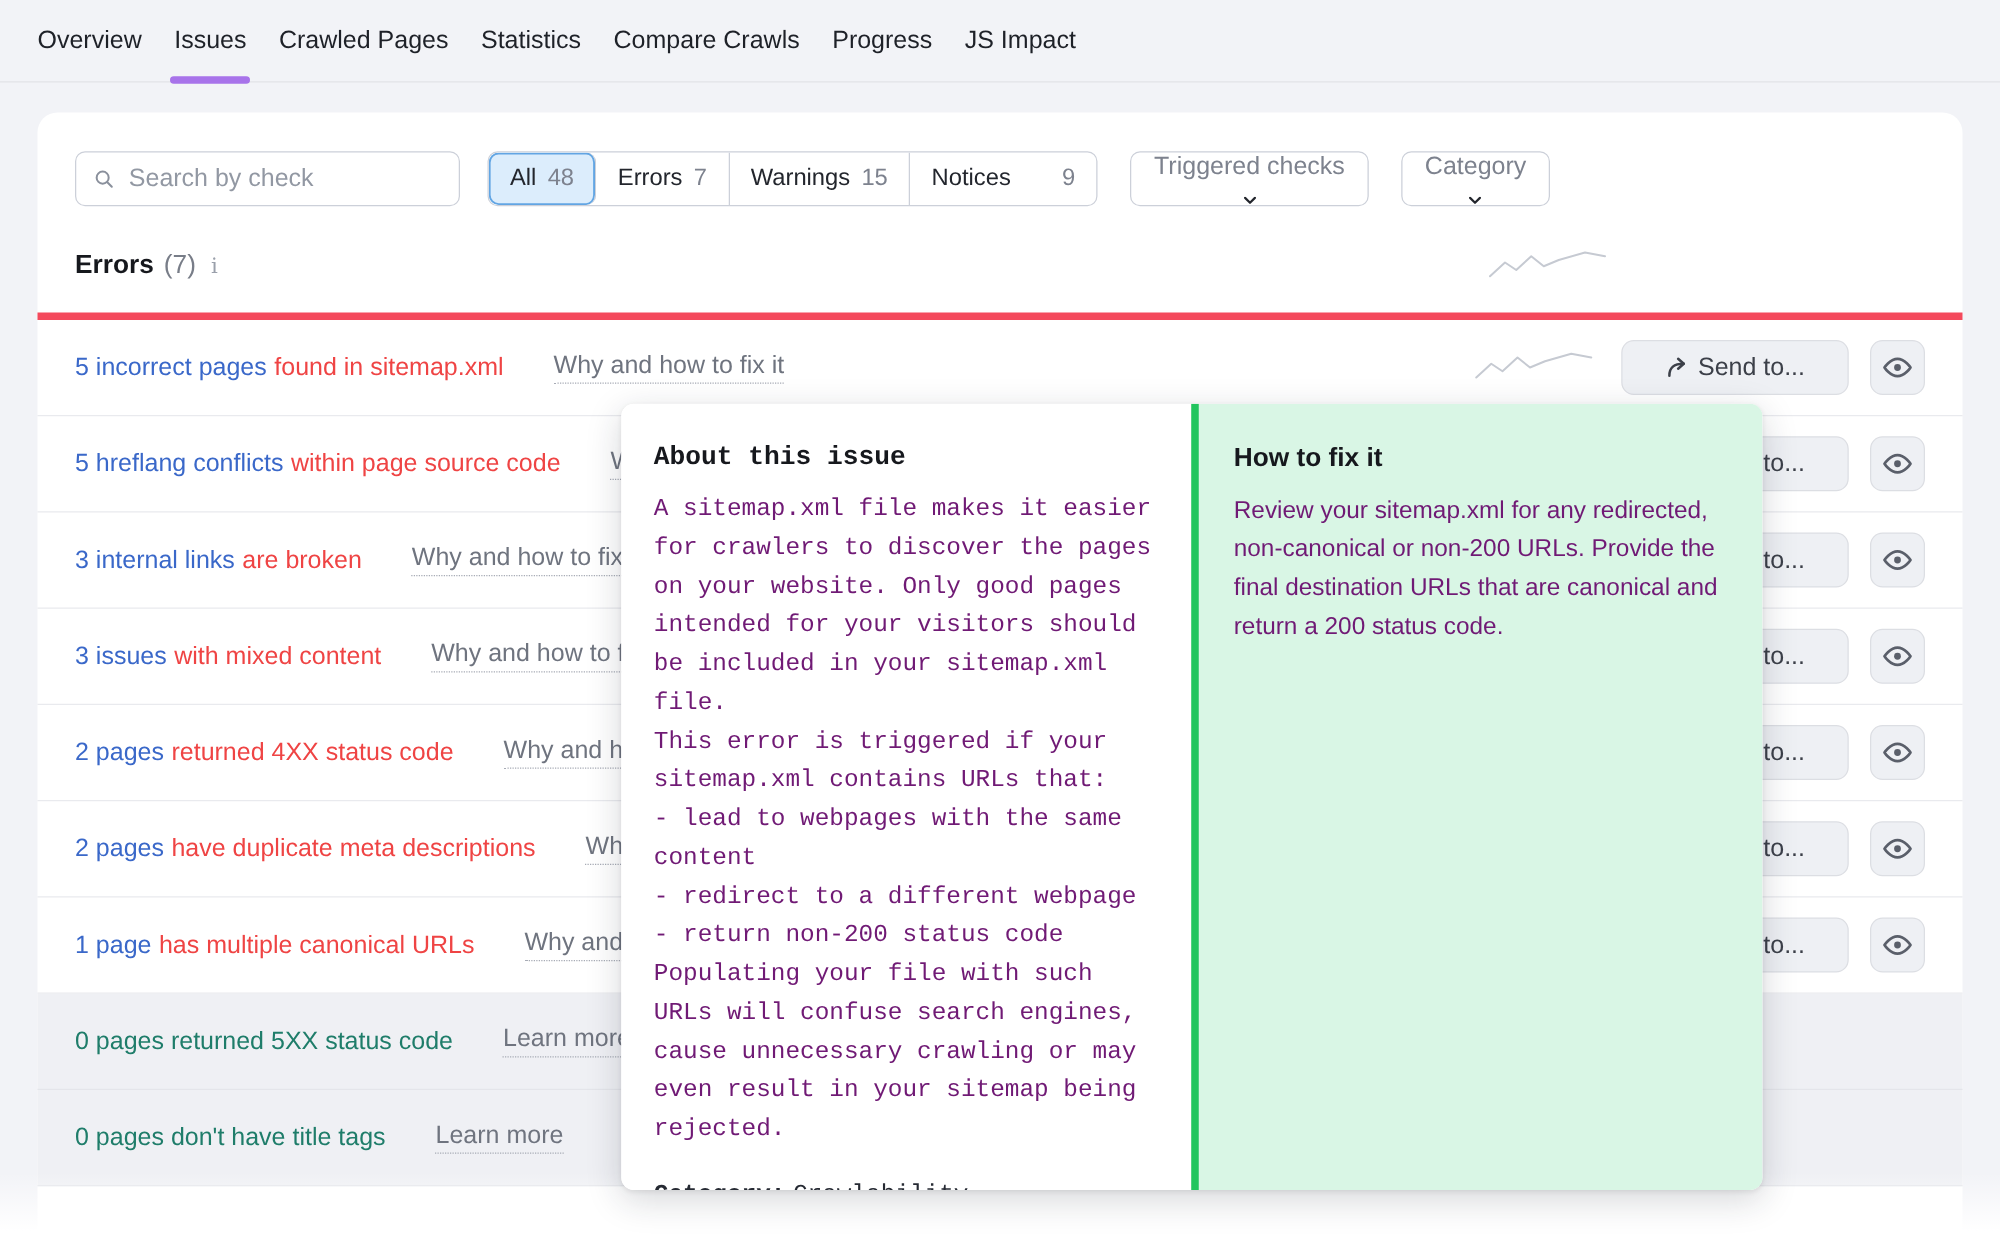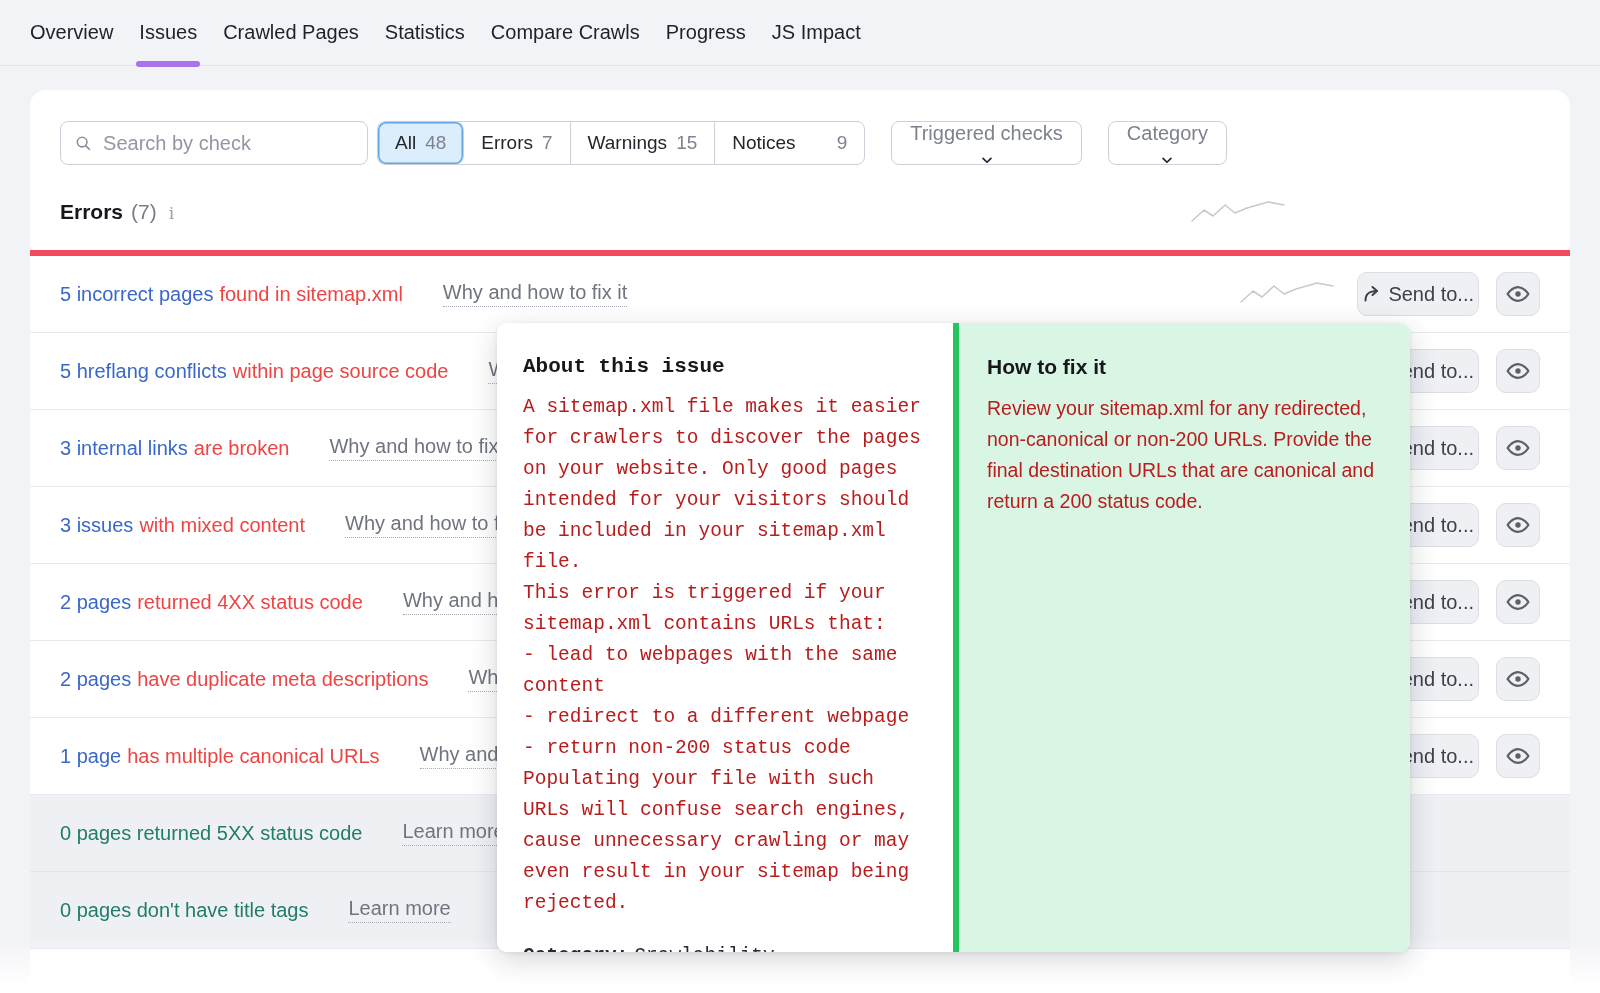--- a/index.html
+++ b/index.html
@@ -38,21 +38,21 @@
     display:flex;align-items:center;gap:10px;padding:4px 14px;box-sizing:border-box;
     background:#fff;
   }
   .searchbox input{
     border:none;outline:none;font-size:20px;color:#3c4049;width:100%;
     font-family:"Liberation Sans",sans-serif;background:transparent;
   }
   .searchbox input::placeholder{color:#9298a3;}
   .segmented{
     display:flex;height:44px;border:1px solid #ccd0d9;border-radius:8px;
-    margin-left:9px;box-sizing:border-box;background:#fff;overflow:hidden;
+    margin-left:22px;box-sizing:border-box;background:#fff;overflow:hidden;
   }
   .segment{
     display:flex;align-items:center;gap:9px;padding:0 17px;font-size:19px;
     color:#23262d;border-right:1px solid #ccd0d9;cursor:pointer;white-space:nowrap;
   }
   .segment:last-child{border-right:none;gap:41px;}
   .segment .cnt{color:#7d828e;}
   .segment.selected{
     background:#dcedfc;border-radius:8px;
     box-shadow:0 0 0 1.5px #62a5e3 inset;
@@ -88,40 +88,40 @@
     color:#6f747f;margin-left:40px;white-space:nowrap;cursor:pointer;
     border-bottom:1.5px dotted #a7abb5;padding-bottom:2px;
   }
   .row-right{margin-left:auto;display:flex;align-items:center;}
   .spark{margin-right:22px;}
   .btn{
     height:44px;border:1px solid #dcdee3;border-radius:10px;background:#eef0f4;
     display:flex;align-items:center;justify-content:center;cursor:pointer;
     font-family:"Liberation Sans",sans-serif;
   }
-  .btn.send{padding:0 4px;gap:6px;font-size:20px;color:#3c4049;margin-right:17px;}
+  .btn.send{padding:0 34px;gap:6px;font-size:20px;color:#3c4049;margin-right:17px;}
   .btn.eye{width:44px;}
   .row.ok{background:#eff0f4;border-bottom:1px solid #e4e5ea;}
   .row.ok .okText{color:#1f7d6a;white-space:nowrap;}
   
   .popup{
     position:absolute;left:497px;top:323px;width:913px;height:629px;z-index:50;
     display:flex;border-radius:10px;
     box-shadow:0 8px 28px rgba(30,35,48,.18),0 1px 4px rgba(0,0,0,.08);
     background:#fff;overflow:hidden;
   }
   .popup-left{
     width:456px;box-sizing:border-box;background:#ffffff;padding:24px 26px;font-family:Liberation Mono, monospace;
   }
   .popup-right{
     flex:1;box-sizing:border-box;background:#d9f6e5;padding:24px 28px;
     border-left:6px solid #22c55e;
   }
   .popup h3{margin:8px 0 14px 0;font-size:21px;font-weight:700;color:#16181d;}
-  .pbody{font-size:19.5px;line-height:31px;color:#b91c1c;white-space:pre-line;}
+  .pbody{font-size:19.5px;line-height:31px;color:#701a75;white-space:pre-line;}
   .pcat{margin-top:26px;font-size:19.5px;color:#262a33;}
   .pcat .bold{font-weight:700;}
   .pcat .val{margin-left:6px;}
   
   .fade{
     position:absolute;left:0;right:0;top:938px;height:55px;z-index:40;
     background:linear-gradient(rgba(255,255,255,0),#ffffff 85%);
     pointer-events:none;
   }
   svg{display:block;}

